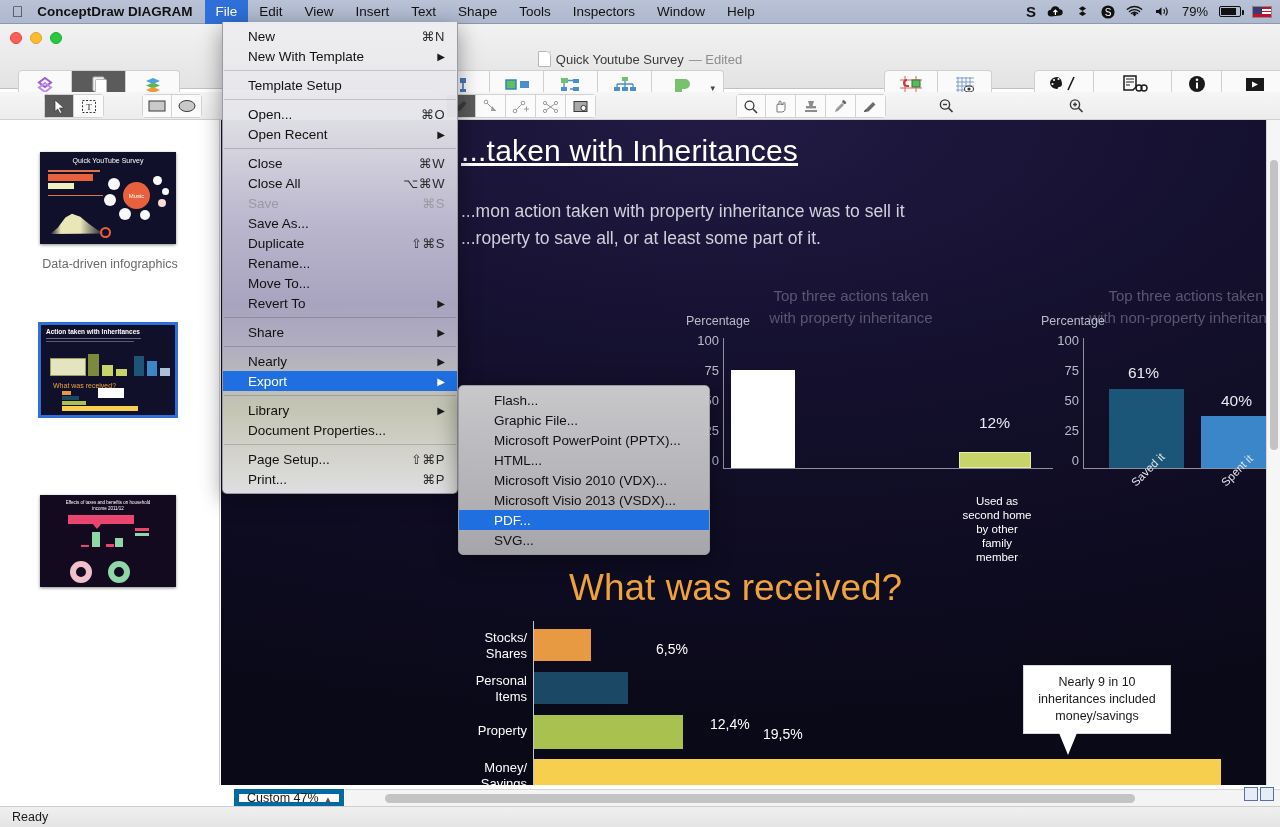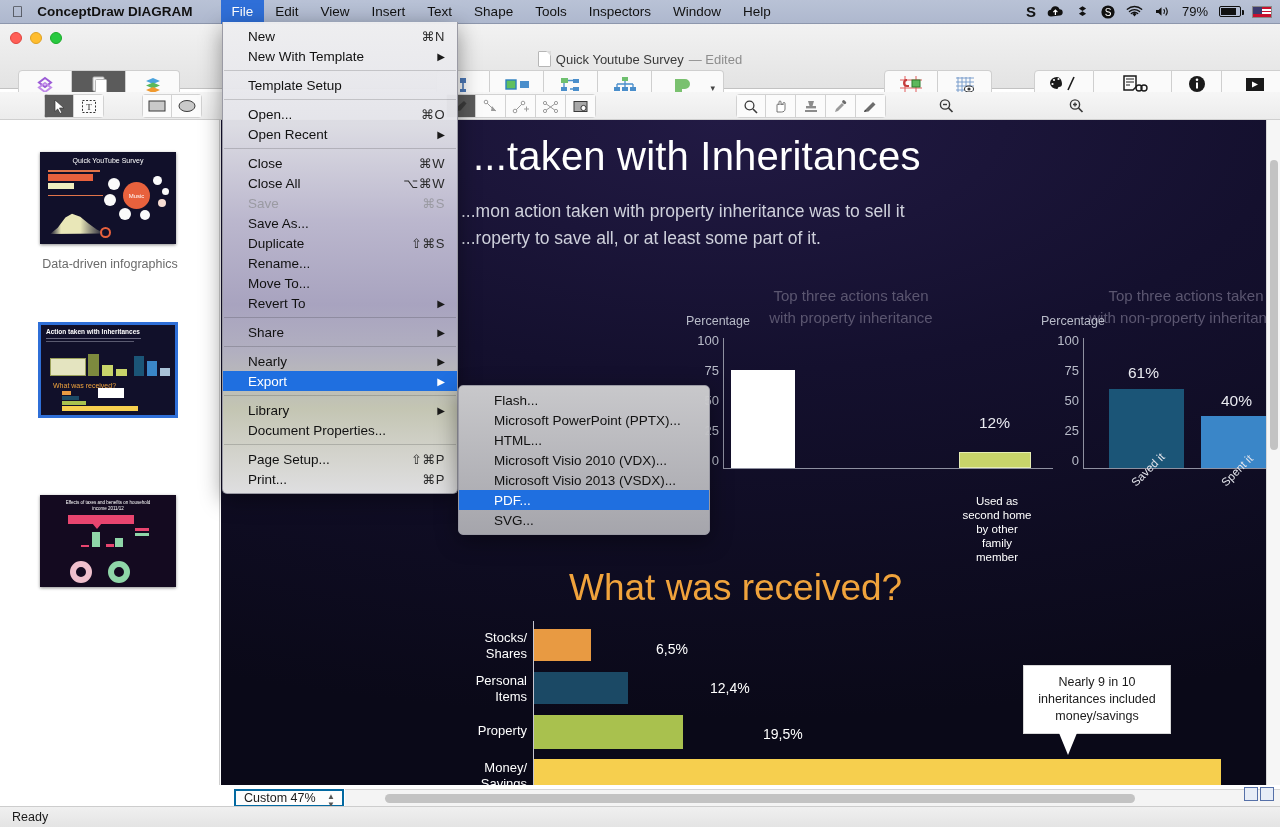--- a/index.html
+++ b/index.html
@@ -12,21 +12,21 @@
   #app { position: relative; width: 1280px; height: 827px; }
 
   
   .menubar {
     position: absolute; top: 0; left: 0; width: 1280px; height: 24px;
     background: linear-gradient(#b9c2d6, #aeb8ce);
     border-bottom: 1px solid #8d97ad;
     display: flex; align-items: center; font-size: 13.5px; color: #111;
   }
   .menubar .apple { padding: 0 12px 0 12px; font-size: 15px; line-height: 1; }
-  .menubar .appname { font-weight: bold; padding: 0 28px 0 2px; font-size: 13.5px; }
+  .menubar .appname { font-weight: bold; padding: 0 12px 0 2px; font-size: 13.5px; }
   .mb-item { padding: 2px 11px; height: 24px; display: flex; align-items: center; font-size: 13.5px; }
   .mb-item.active { background: #2f6fd8; color: #fff; }
   .mb-right { margin-left: auto; display: flex; align-items: center; gap: 11px; padding-right: 8px; }
   .mb-right .st { font-size: 13px; display: flex; align-items: center; }
   .batt {
     width: 22px; height: 11px; border: 1.5px solid #111; border-radius: 2px;
     position: relative; display: inline-block;
   }
   .batt::after { content:""; position:absolute; right:-3.5px; top:3px; width:2px; height:5px; background:#111; border-radius:0 1px 1px 0;}
   .batt i { position:absolute; left:1px; top:1px; bottom:1px; width:75%; background:#111; display:block; }
@@ -99,21 +99,21 @@
 
   .sb-scroll { position: absolute; right: 1px; top: 4px; width: 5px; height: 300px; }
 
   
   .canvas {
     position: absolute; left: 221px; top: 120px; width: 1059px; height: 665px;
     background: #0b0a1e; overflow: hidden;
   }
   .infog { position: absolute; left: -60px; top: 0; width: 1120px; height: 665px;
            background: radial-gradient(120% 90% at 50% 0%, #221a44 0%, #14102e 42%, #0a0918 100%); }
-  .ig-title { position: absolute; left: 312px; top: 14px; font-size: 40px; color: #ffffff; letter-spacing: .2px; }
+  .ig-title { position: absolute; left: 300px; top: 14px; font-size: 30px; color: #ffffff; letter-spacing: .2px; text-decoration: underline; }
   .ig-sub { position: absolute; left: 300px; top: 78px; width: 760px; font-size: 17.5px; color: #cfd1dc; line-height: 27px; }
   .ig-chart-title { position: absolute; font-size: 15px; color: #5b5670; line-height: 22px; text-align: center; }
   .axis-label { position: absolute; font-size: 12.5px; color: #b9bcc9; }
   .ytick { position: absolute; font-size: 13px; color: #b9bcc9; text-align: right; width: 28px; }
   .axisline { position: absolute; background: #8e90a0; }
   .bar { position: absolute; }
   .barval { position: absolute; font-size: 15.5px; color: #e9eaf0; }
   .xcat { position: absolute; font-size: 11.5px; color: #e4e5ec; transform: rotate(-45deg); transform-origin: left top; white-space: nowrap; }
   .ann { position: absolute; font-size: 11.5px; color: #ffffff; text-align: center; line-height: 14px; }
   .ig-q { position: absolute; font-size: 37px; color: #f0a33c; }
@@ -127,21 +127,21 @@
   .callout .tail { position: absolute; left: 50%; margin-left: -38px; bottom: -22px;
     width: 0; height: 0; border-left: 9px solid transparent; border-right: 9px solid transparent; border-top: 22px solid #fff; }
 
   
   .vscroll { position: absolute; right: 0; top: 120px; width: 14px; height: 665px; background: #f6f6f6; border-left: 1px solid #d8d8d8;}
   .vscroll .knob { position: absolute; left: 3px; top: 40px; width: 8px; height: 290px; background: #c3c3c3; border-radius: 4px; }
   .hscrollbar { position: absolute; left: 345px; top: 789px; width: 935px; height: 17px; background: #f4f4f4; border-top: 1px solid #d6d6d6; }
   .hscrollbar .knob { position: absolute; left: 40px; top: 4px; width: 750px; height: 9px; background: #c3c3c3; border-radius: 5px; }
   .zoombox {
     position: absolute; left: 234px; top: 789px; width: 110px; height: 18px;
-    background: #fdfdfd; border: 2px solid #0369a1; display: flex; align-items: center;
+    background: #fdfdfd; border: 5px solid #0369a1; display: flex; align-items: center;
     font-size: 12.5px; color: #1a1a1a; padding-left: 8px;
   }
   .stepper { position: absolute; right: 7px; top: 2px; display: flex; flex-direction: column; gap: 1px; color: #555; font-size: 8px; line-height: 7px; }
   .statusbar {
     position: absolute; left: 0; top: 806px; width: 1280px; height: 21px;
     background: linear-gradient(#f0f0f0,#e4e4e4); border-top: 1px solid #cdcdcd;
     display: flex; align-items: center; font-size: 12.5px; color: #1a1a1a; padding-left: 12px;
   }
   .corner-tools { position: absolute; right: 6px; top: 787px; display: flex; gap: 2px; }
   .ct { width: 14px; height: 14px; border: 1px solid #5570a8; background: #e7edf7; }
@@ -616,21 +616,21 @@
       <div class="ig-q" style="left:408px;top:447px;">What was received?</div>
 
       <div class="axisline" style="left:372px;top:501px;width:1px;height:170px;background:#c5c5cf;"></div>
 
       <div class="hbar-lbl" style="left:278px;top:510px;width:88px;">Stocks/<br>Shares</div>
       <div class="hbar" style="left:373px;top:509px;width:57px;height:32px;background:#e89a42;"></div>
       <div class="hbar-val" style="left:495px;top:521px;">6,5%</div>
 
       <div class="hbar-lbl" style="left:268px;top:553px;width:98px;">Personal<br>Items</div>
       <div class="hbar" style="left:373px;top:552px;width:94px;height:32px;background:#1b4965;"></div>
-      <div class="hbar-val" style="left:549px;top:560px;">12,4%</div>
+      <div class="hbar-val" style="left:549px;top:596px;">12,4%</div>
 
       <div class="hbar-lbl" style="left:268px;top:603px;width:98px;">Property</div>
       <div class="hbar" style="left:373px;top:595px;width:149px;height:34px;background:#a9c14e;"></div>
       <div class="hbar-val" style="left:602px;top:606px;">19,5%</div>
 
       <div class="hbar-lbl" style="left:268px;top:640px;width:98px;">Money/<br>Savings</div>
       <div class="hbar" style="left:373px;top:639px;width:687px;height:34px;background:#f6cf4e;"></div>
 
       <div class="callout" style="left:862px;top:545px;width:148px;">
         <span>Nearly 9 in 10</span><br>
@@ -748,20 +748,23 @@
         <span>Print...</span>
         <span class="key">⌘P</span>
       </div>
   </div>
 
   <div class="menupanel" id="export-submenu">
     <div class="mi">
         <span>Flash...</span>
       </div>
     <div class="mi">
+        <span>Graphic File...</span>
+      </div>
+    <div class="mi">
         <span>Microsoft PowerPoint (PPTX)...</span>
       </div>
     <div class="mi">
         <span>HTML...</span>
       </div>
     <div class="mi">
         <span>Microsoft Visio 2010 (VDX)...</span>
       </div>
     <div class="mi">
         <span>Microsoft Visio 2013 (VSDX)...</span>

